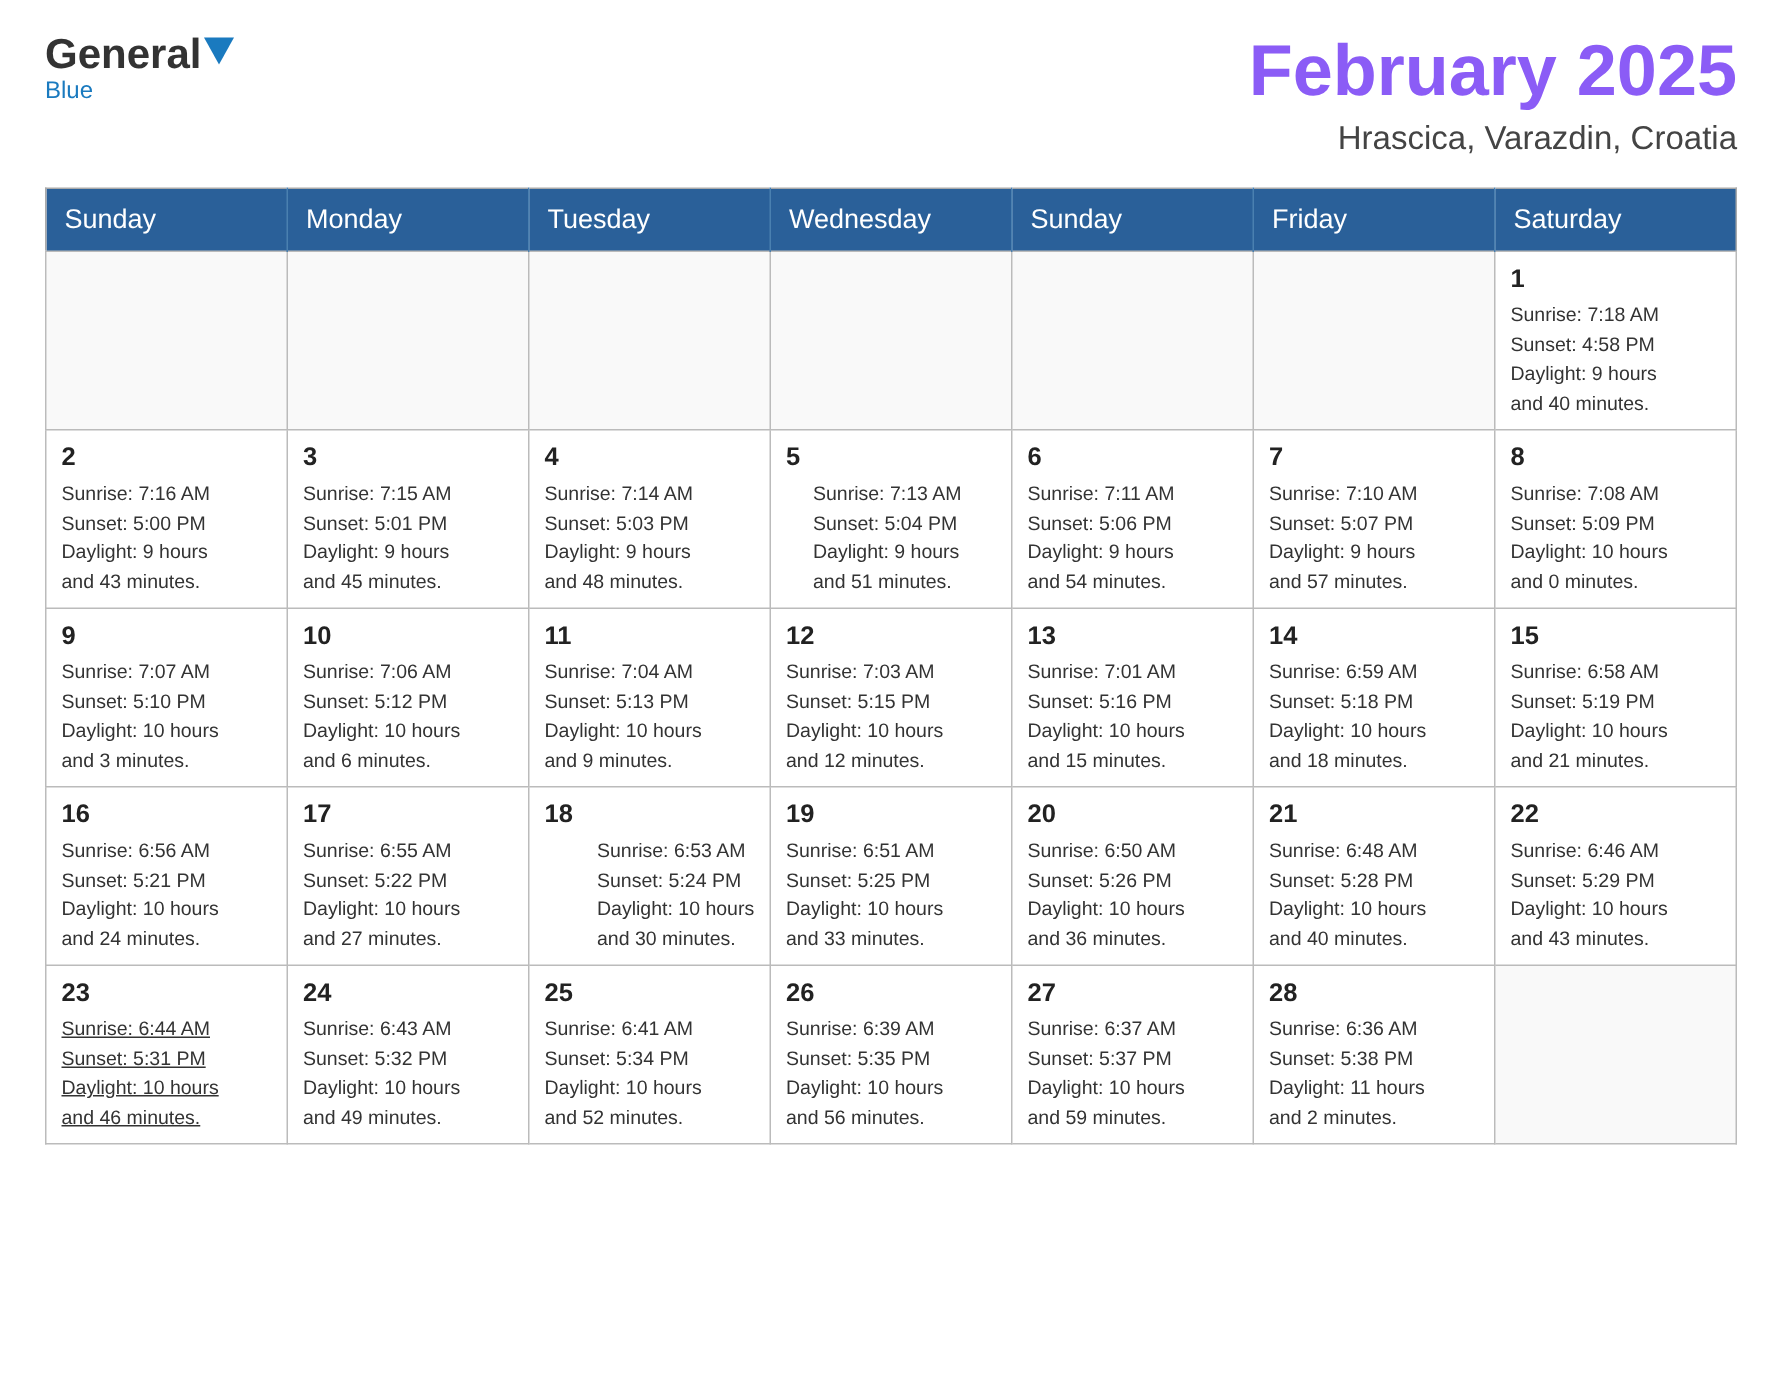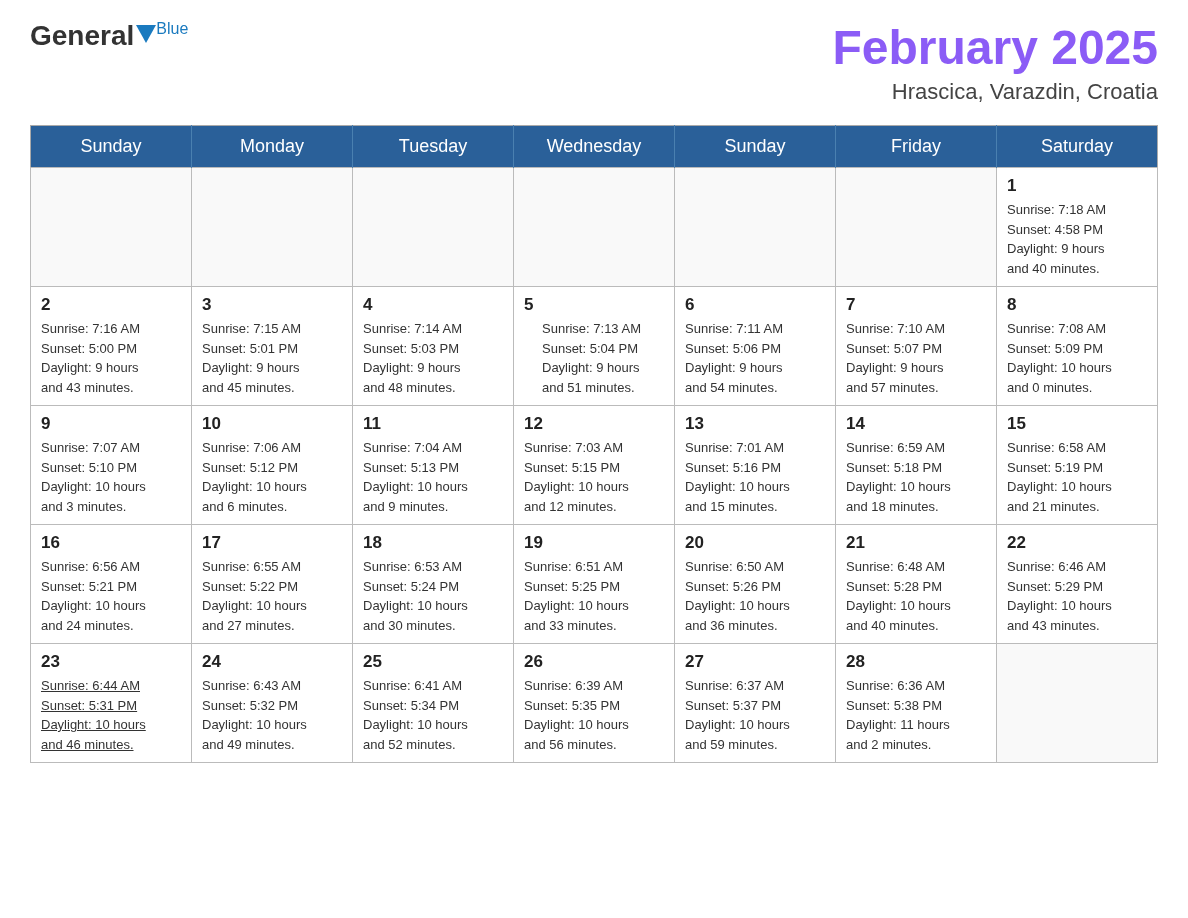--- a/index.html
+++ b/index.html
@@ -11,21 +11,21 @@
       padding: 20px 30px;
     }
     .header {
       display: flex;
       justify-content: space-between;
       align-items: flex-start;
       margin-bottom: 20px;
     }
     .logo {
       display: flex;
-      flex-direction: row;
+      flex-direction: column;
       align-items: flex-start;
     }
     .logo-text {
       display: flex;
       align-items: center;
       font-size: 28px;
       font-weight: bold;
       color: #333;
     }
     .logo-general { color: #333; }
@@ -54,21 +54,21 @@
       margin-top: 4px;
     }
     .calendar {
       width: 100%;
       border-collapse: collapse;
       border: 1px solid #aaa;
     }
     .calendar thead th {
       background: #2a6099;
       color: #fff;
-      text-align: center;
+      text-align: left;
       padding: 10px 12px;
       font-size: 18px;
       font-weight: normal;
       border-right: 1px solid #4a80b0;
     }
     .calendar thead th:last-child { border-right: none; }
     .calendar tbody td {
       vertical-align: top;
       border: 1px solid #bbb;
       padding: 8px 10px;
@@ -251,21 +251,21 @@
         </td>
         <td>
           <div class="day-number">17</div>
           <div class="day-info" style="white-space: pre-line;">Sunrise: 6:55 AM
 Sunset: 5:22 PM
 Daylight: 10 hours
 and 27 minutes.</div>
         </td>
         <td>
           <div class="day-number">18</div>
-          <div class="day-info" style="white-space: pre-line;">Sunrise: 6:53 AM
+          <div class="day-info" style="white-space: pre-line; margin-left: 35px;">Sunrise: 6:53 AM
 Sunset: 5:24 PM
 Daylight: 10 hours
 and 30 minutes.</div>
         </td>
         <td>
           <div class="day-number">19</div>
           <div class="day-info" style="white-space: pre-line;">Sunrise: 6:51 AM
 Sunset: 5:25 PM
 Daylight: 10 hours
 and 33 minutes.</div>

